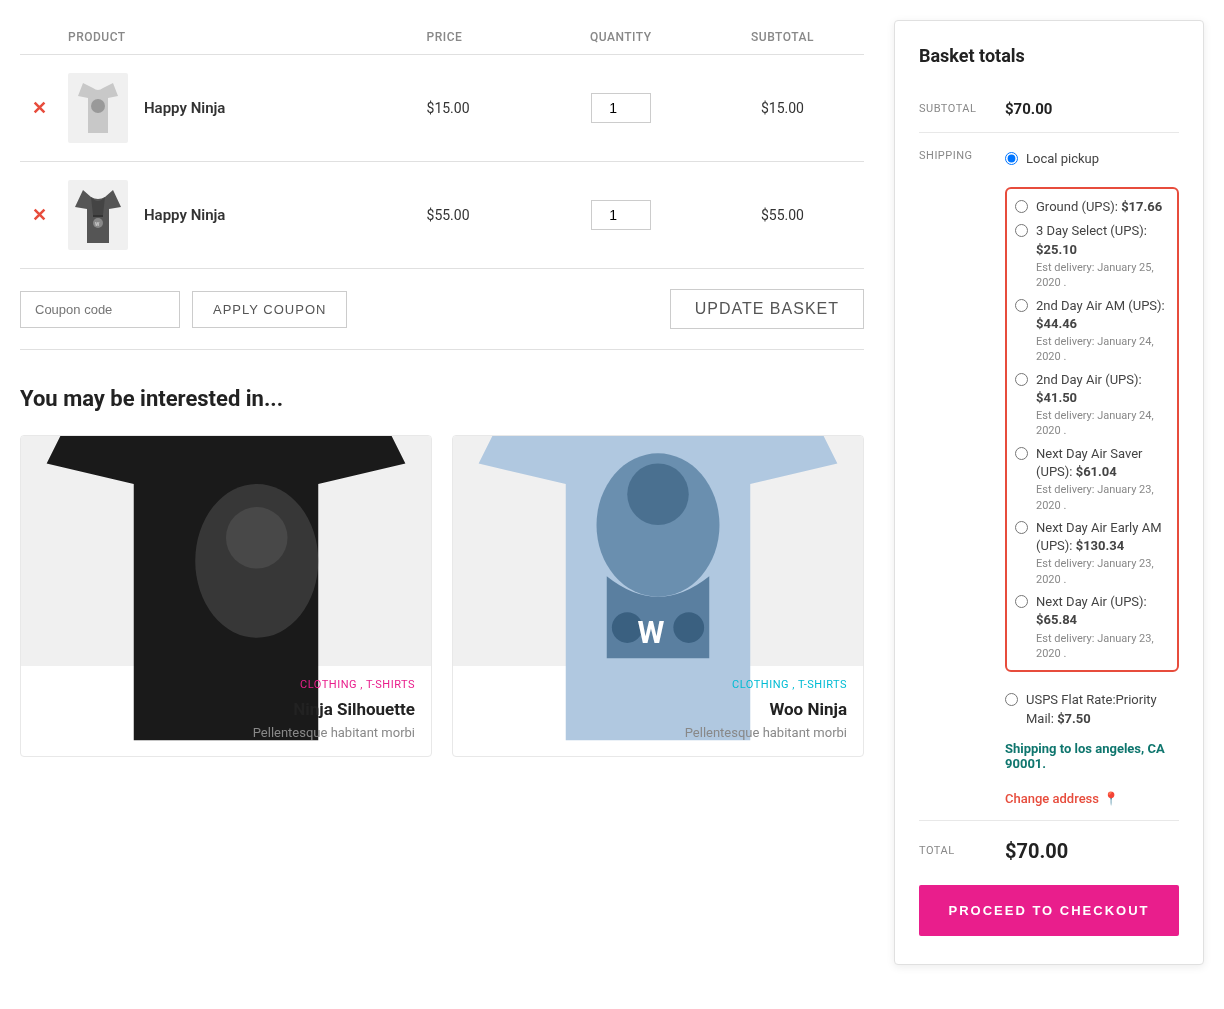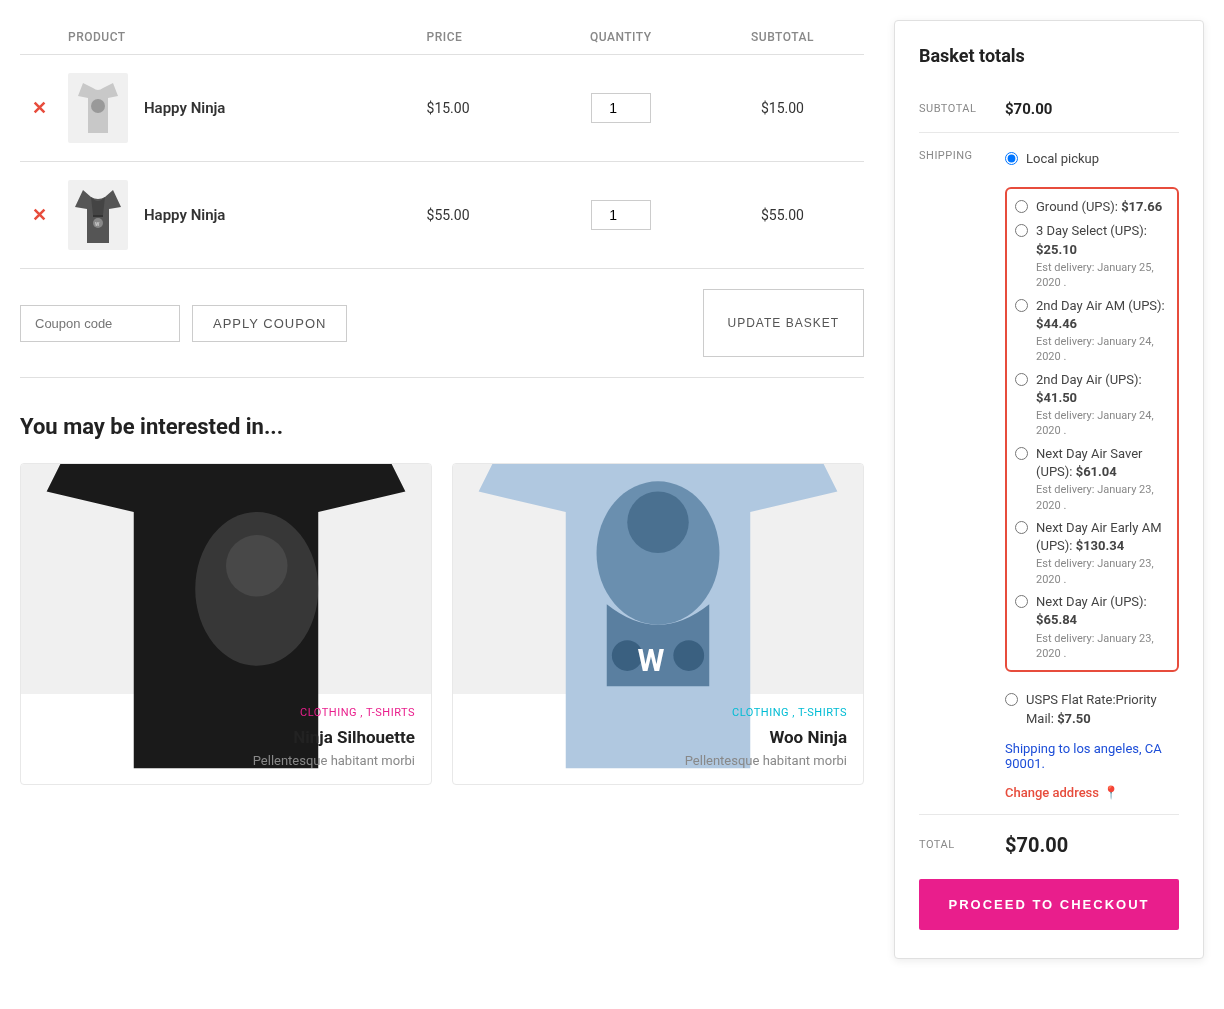--- a/index.html
+++ b/index.html
@@ -129,22 +129,22 @@
       letter-spacing: 1px;
       text-transform: uppercase;
       cursor: pointer;
       font-weight: 500;
       color: #555;
     }
     .update-basket-btn {
       margin-left: auto;
       border: 1px solid #ccc;
       background: #fff;
-      padding: 26px 24px;
-      font-size: 12px;
+      padding: 10px 24px;
+      font-size: 16px;
       letter-spacing: 1px;
       text-transform: uppercase;
       cursor: pointer;
       font-weight: 500;
       color: #555;
     }
 
     
     .interested-section {
       margin-top: 36px;
@@ -269,23 +269,23 @@
       padding: 6px 8px;
       margin: 4px 0;
     }
 
     .shipping-address {
       margin-top: 10px;
       font-size: 13px;
     }
     .shipping-address strong {
       display: block;
-      font-weight: 400;
-      color: #1d4ed8;
-      margin-bottom: 8px;
+      font-weight: 700;
+      color: #0f766e;
+      margin-bottom: 14px;
     }
     .change-address {
       color: #e74c3c;
       font-size: 13px;
       cursor: pointer;
       text-decoration: none;
       display: inline-flex;
       align-items: center;
       gap: 4px;
       margin-top: 6px;

